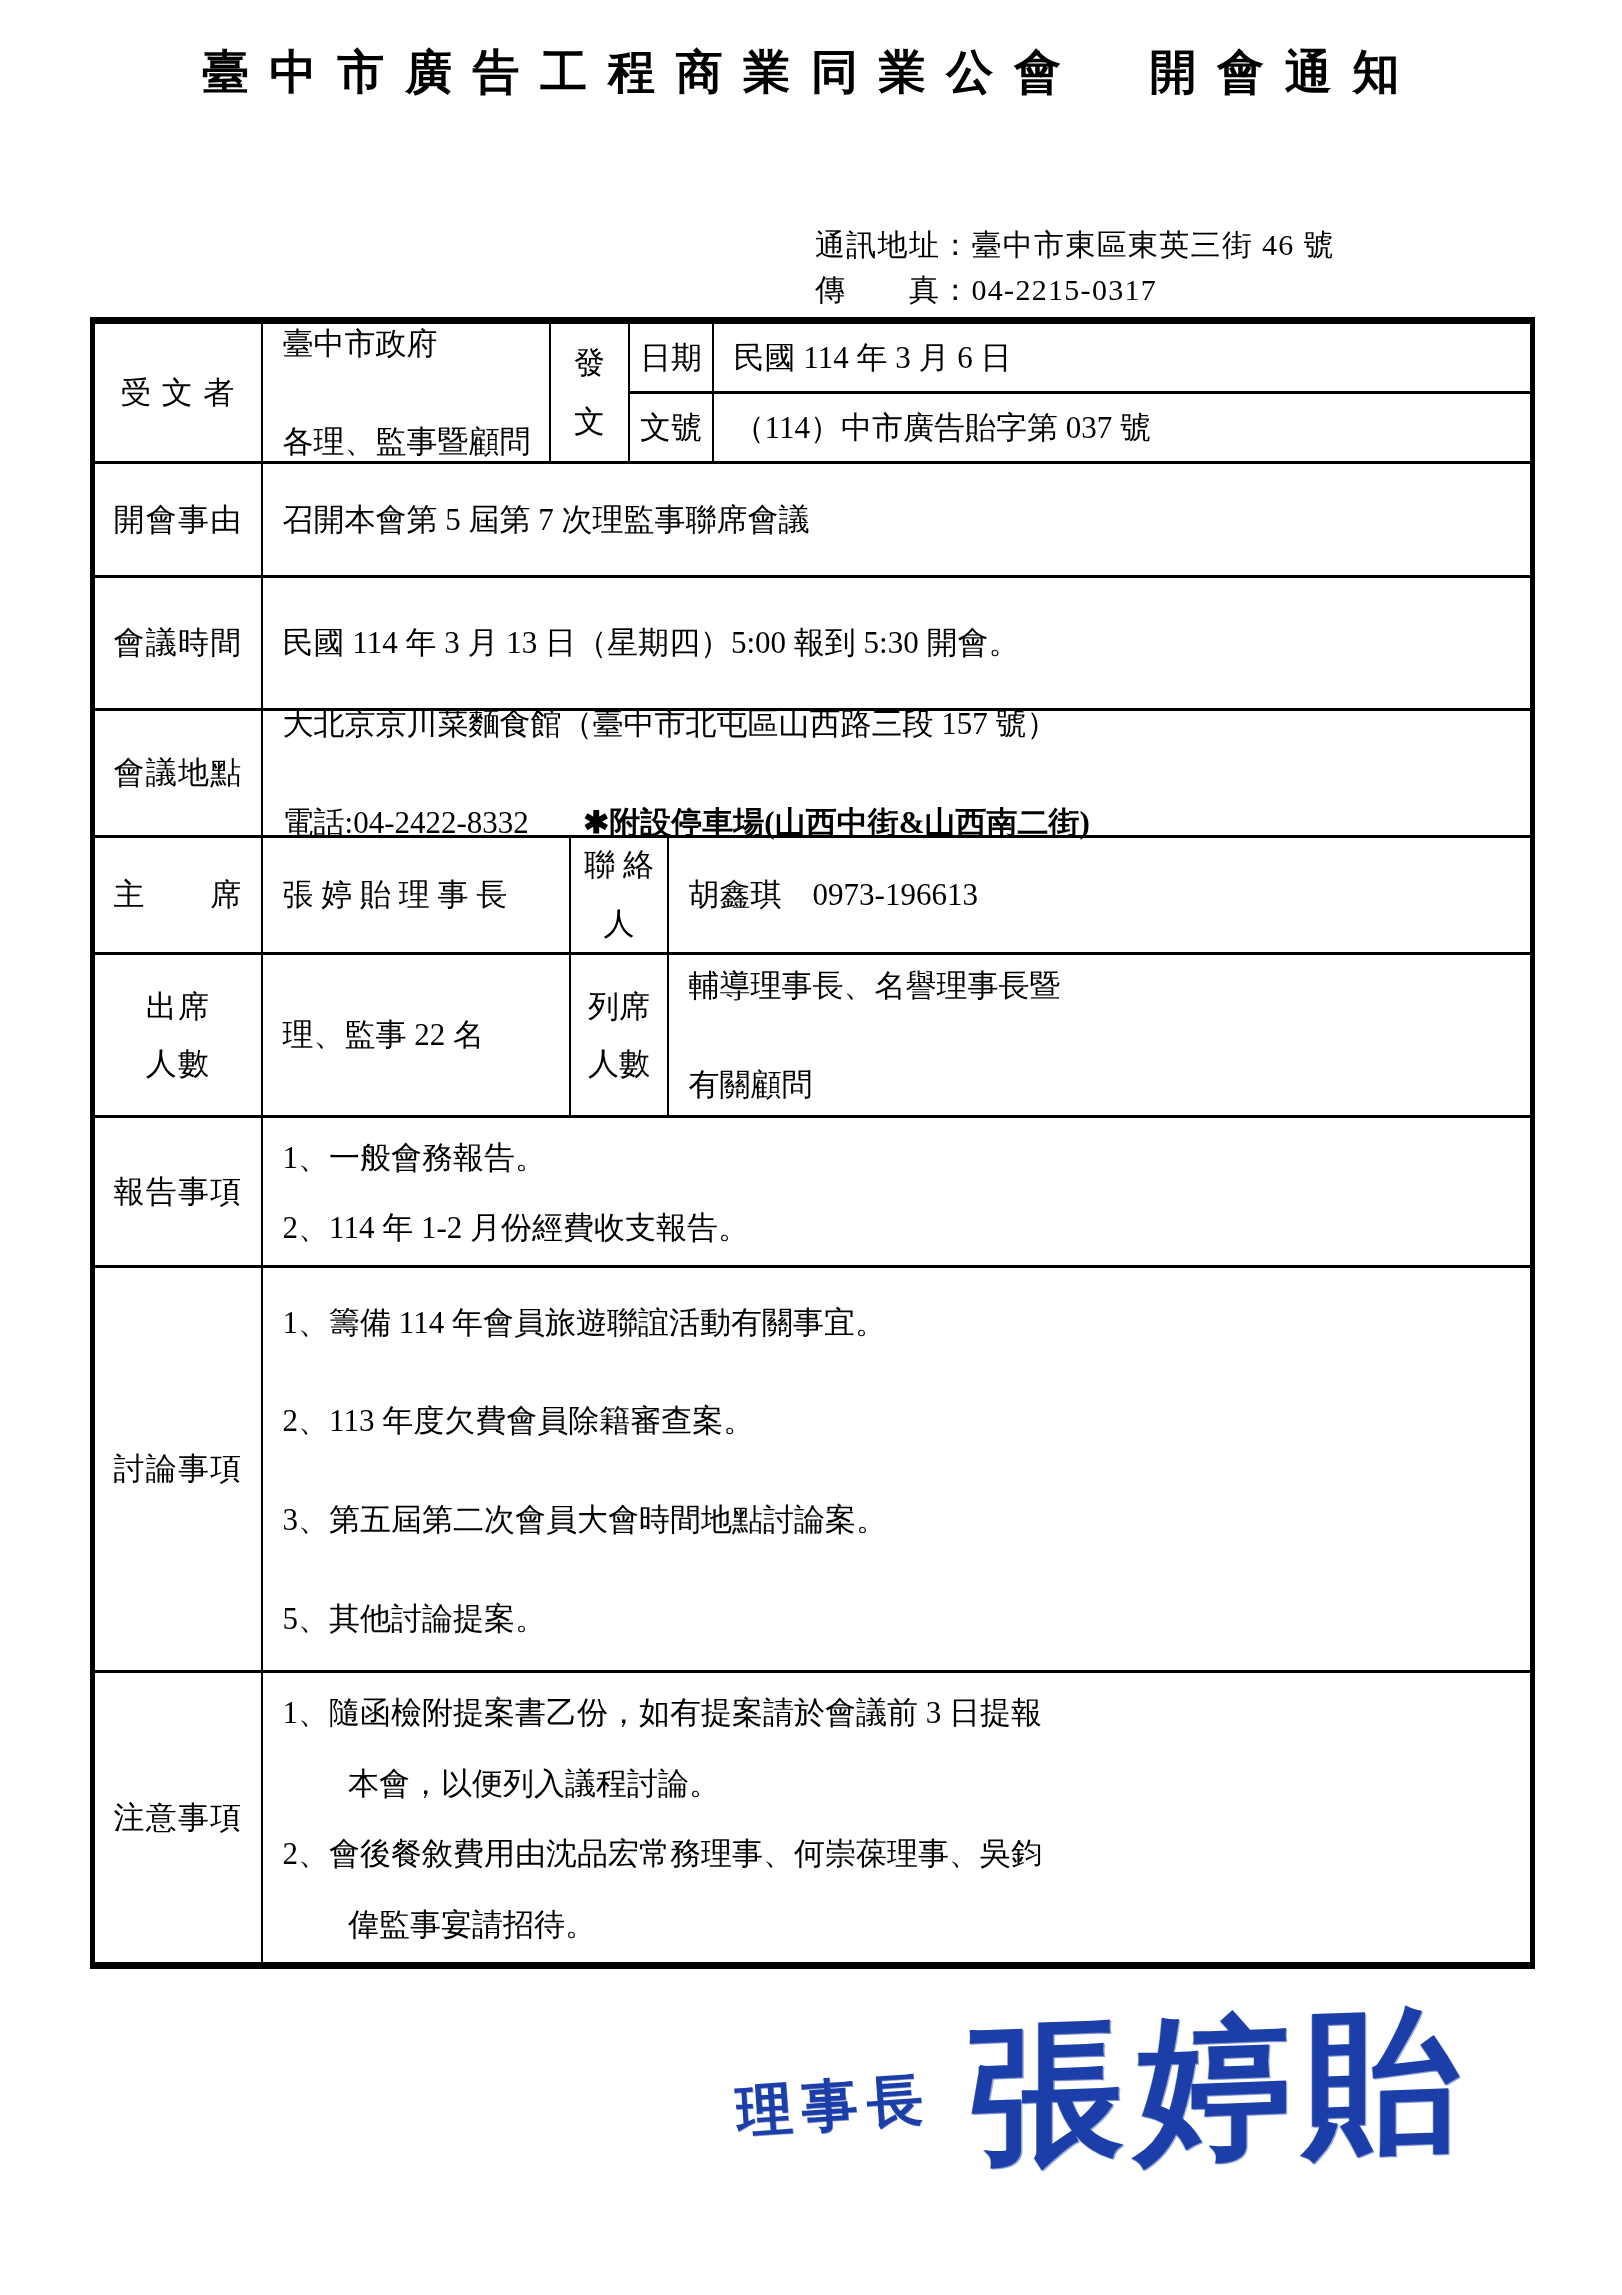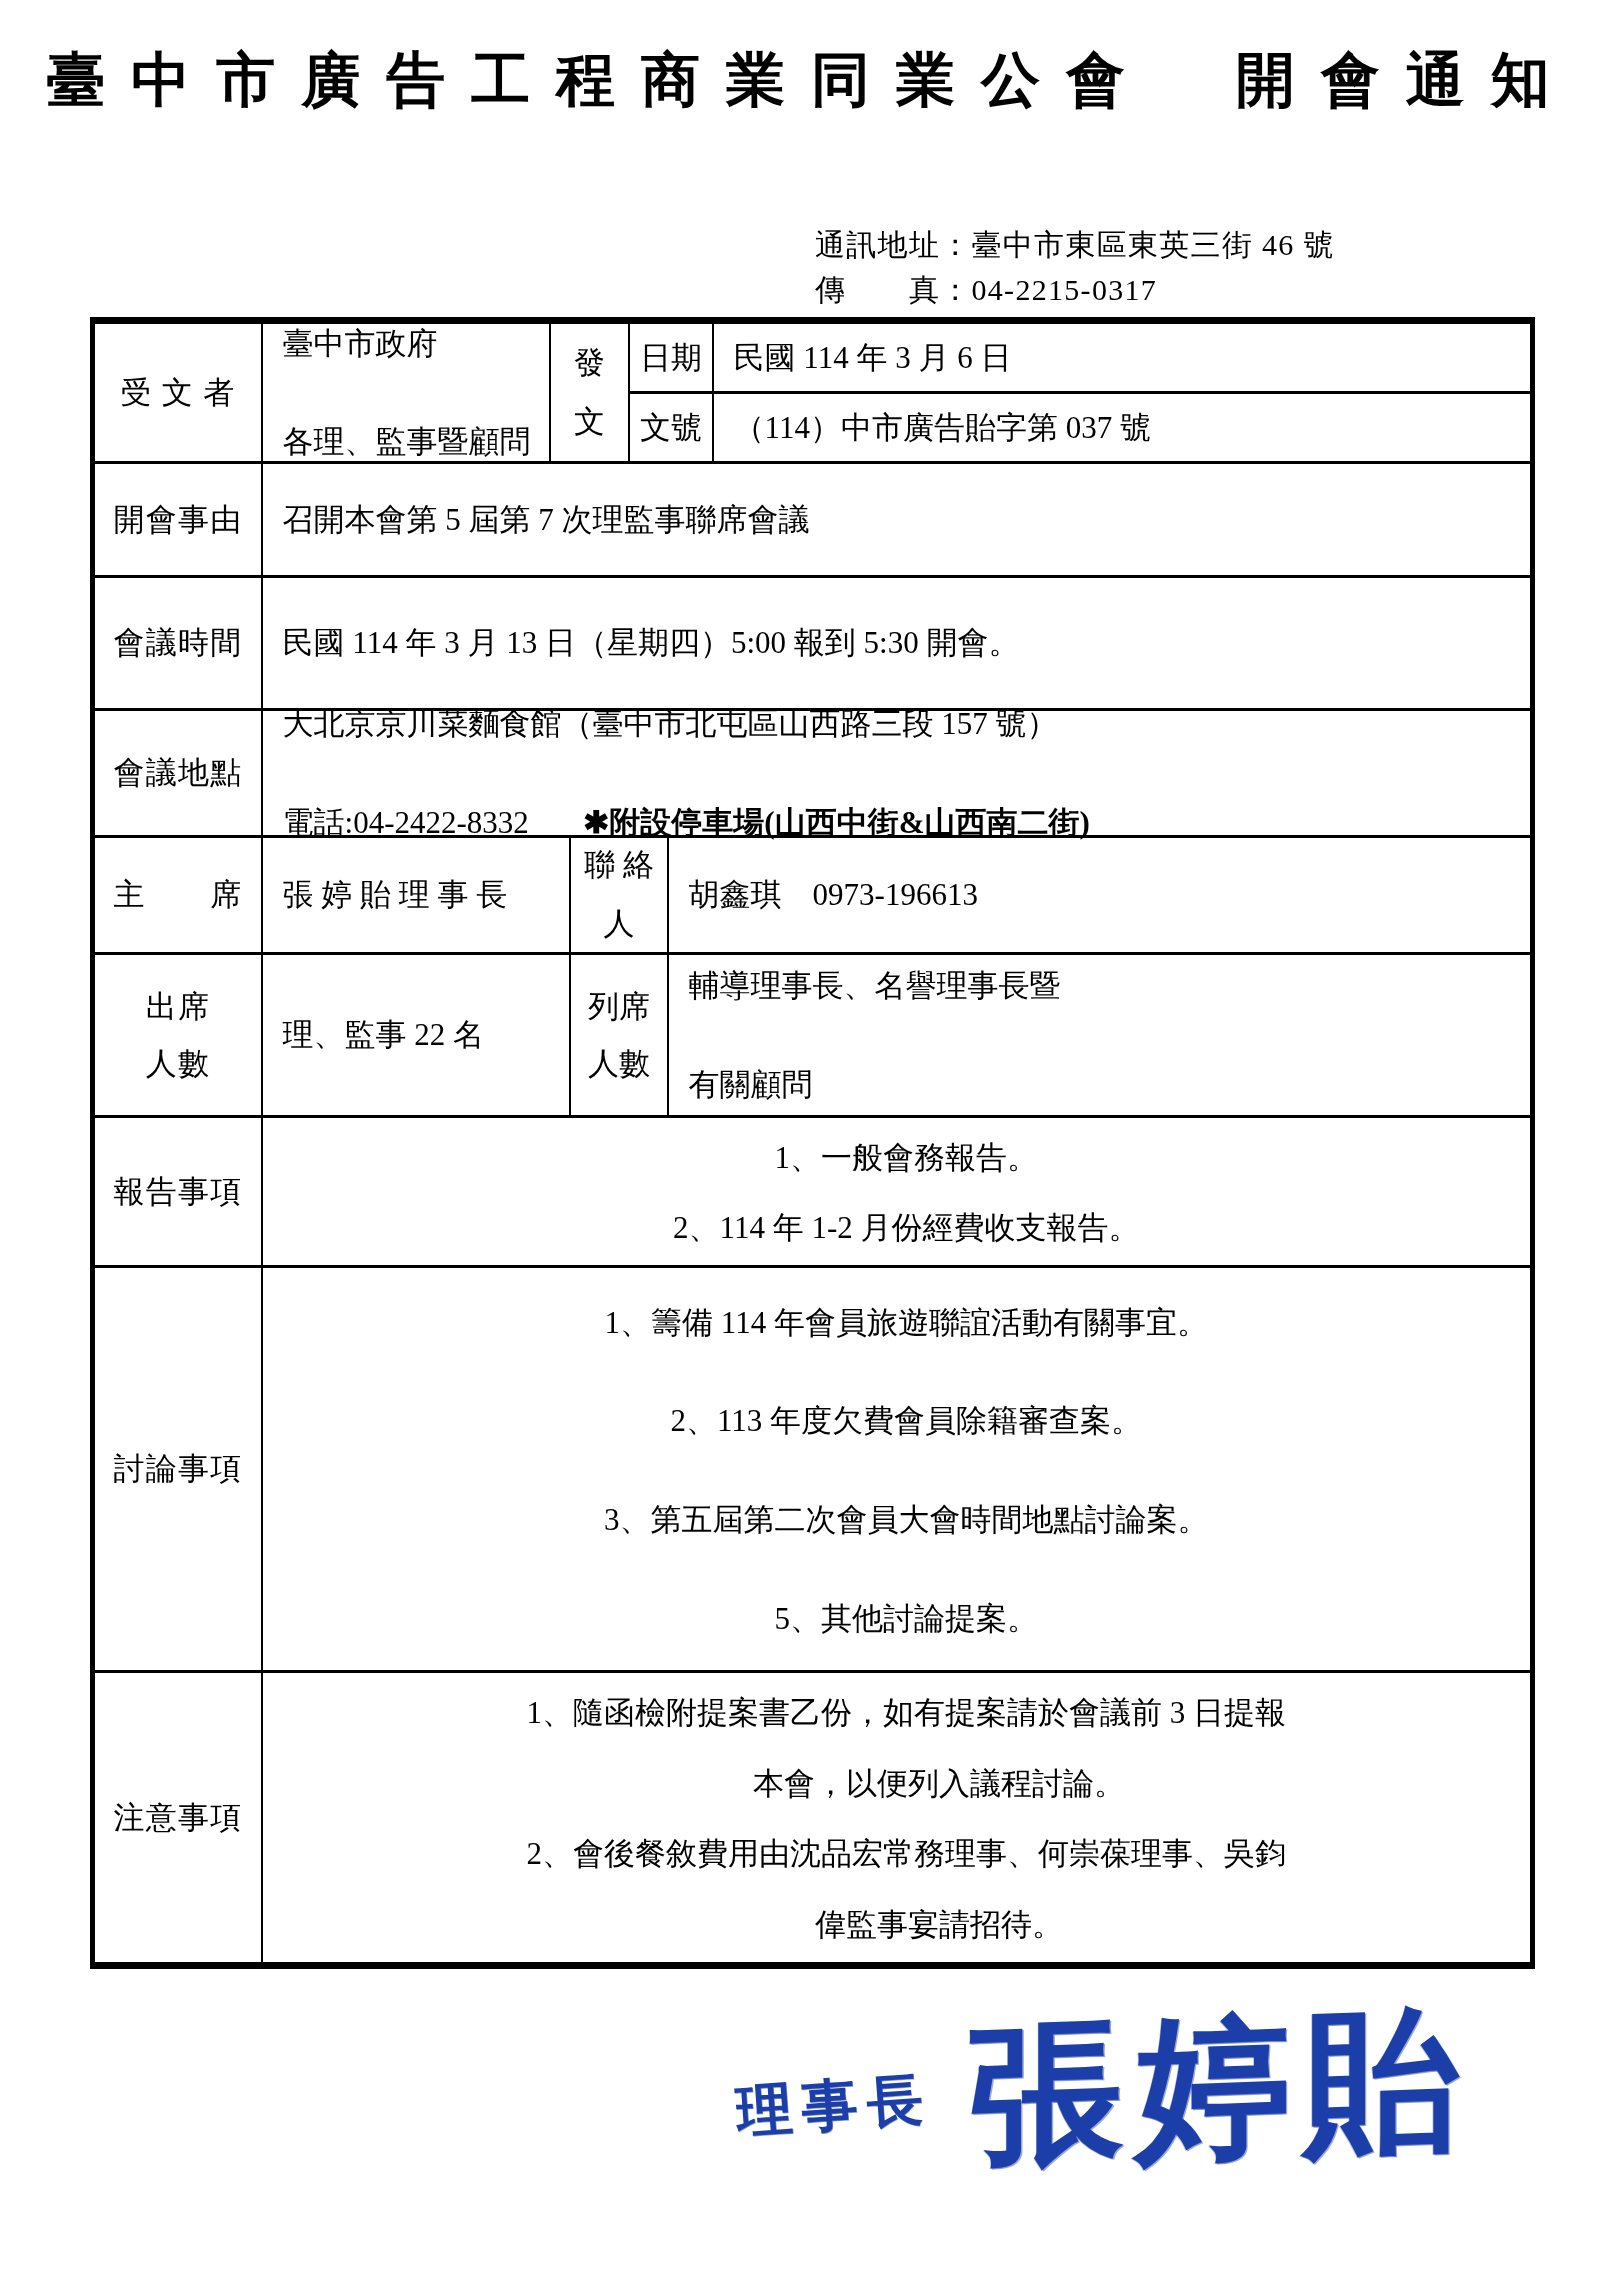--- a/index.html
+++ b/index.html
@@ -3,21 +3,21 @@
 <meta charset="utf-8">
 <style>
   html,body{margin:0;padding:0;background:#ffffff;}
   body{
     width:1622px;height:2295px;position:relative;overflow:hidden;
     font-family:"Liberation Serif","DejaVu Serif",serif;color:#000;
   }
   
   .title{
     position:absolute;top:41px;left:0;width:100%;
-    text-align:center;font-size:59px;font-weight:bold;
+    text-align:center;font-size:47px;font-weight:bold;
     letter-spacing:0.44em;white-space:nowrap;
   }
   .contact{
     position:absolute;left:815px;top:222px;
     font-size:30px;line-height:1.5;letter-spacing:1.3px;white-space:nowrap;
   }
   
   .tbl{
     position:absolute;left:90px;top:317px;width:1445px;height:1652px;
     border:5.2px solid #000;border-top-width:7.9px;border-bottom-width:7.9px;
@@ -44,21 +44,21 @@
   
   .w440{width:288px;flex:none;}
   .w120{width:79px;flex:none;align-items:center;}
   .w150{width:98px;flex:none;align-items:center;text-align:center;}
   .w470{width:308px;flex:none;}
   .subcol{flex:1;display:flex;flex-direction:column;}
   .subrow{flex:1;display:flex;}
   .subrow + .subrow{border-top:3.3px solid #000;justify-content:flex-end;}
   .sublbl{width:82px;flex:none;align-items:center;text-align:center;}
   .vert-two{line-height:1.9;text-align:center;}
-  .items{justify-content:space-around;padding-top:5.2px;padding-bottom:2px;text-align:center;}
+  .items{justify-content:space-around;padding-top:5.2px;padding-bottom:2px;}
   .item-line{padding-left:19.6px;white-space:nowrap;}
   .indent2{padding-left:85px;}
   .bold{font-weight:bold;}
   .nowrap{white-space:nowrap;}
   
   .sig{
     position:absolute;left:736px;top:2015px;display:flex;align-items:center;
     transform:rotate(-2deg);
   }
   .sig-title{

